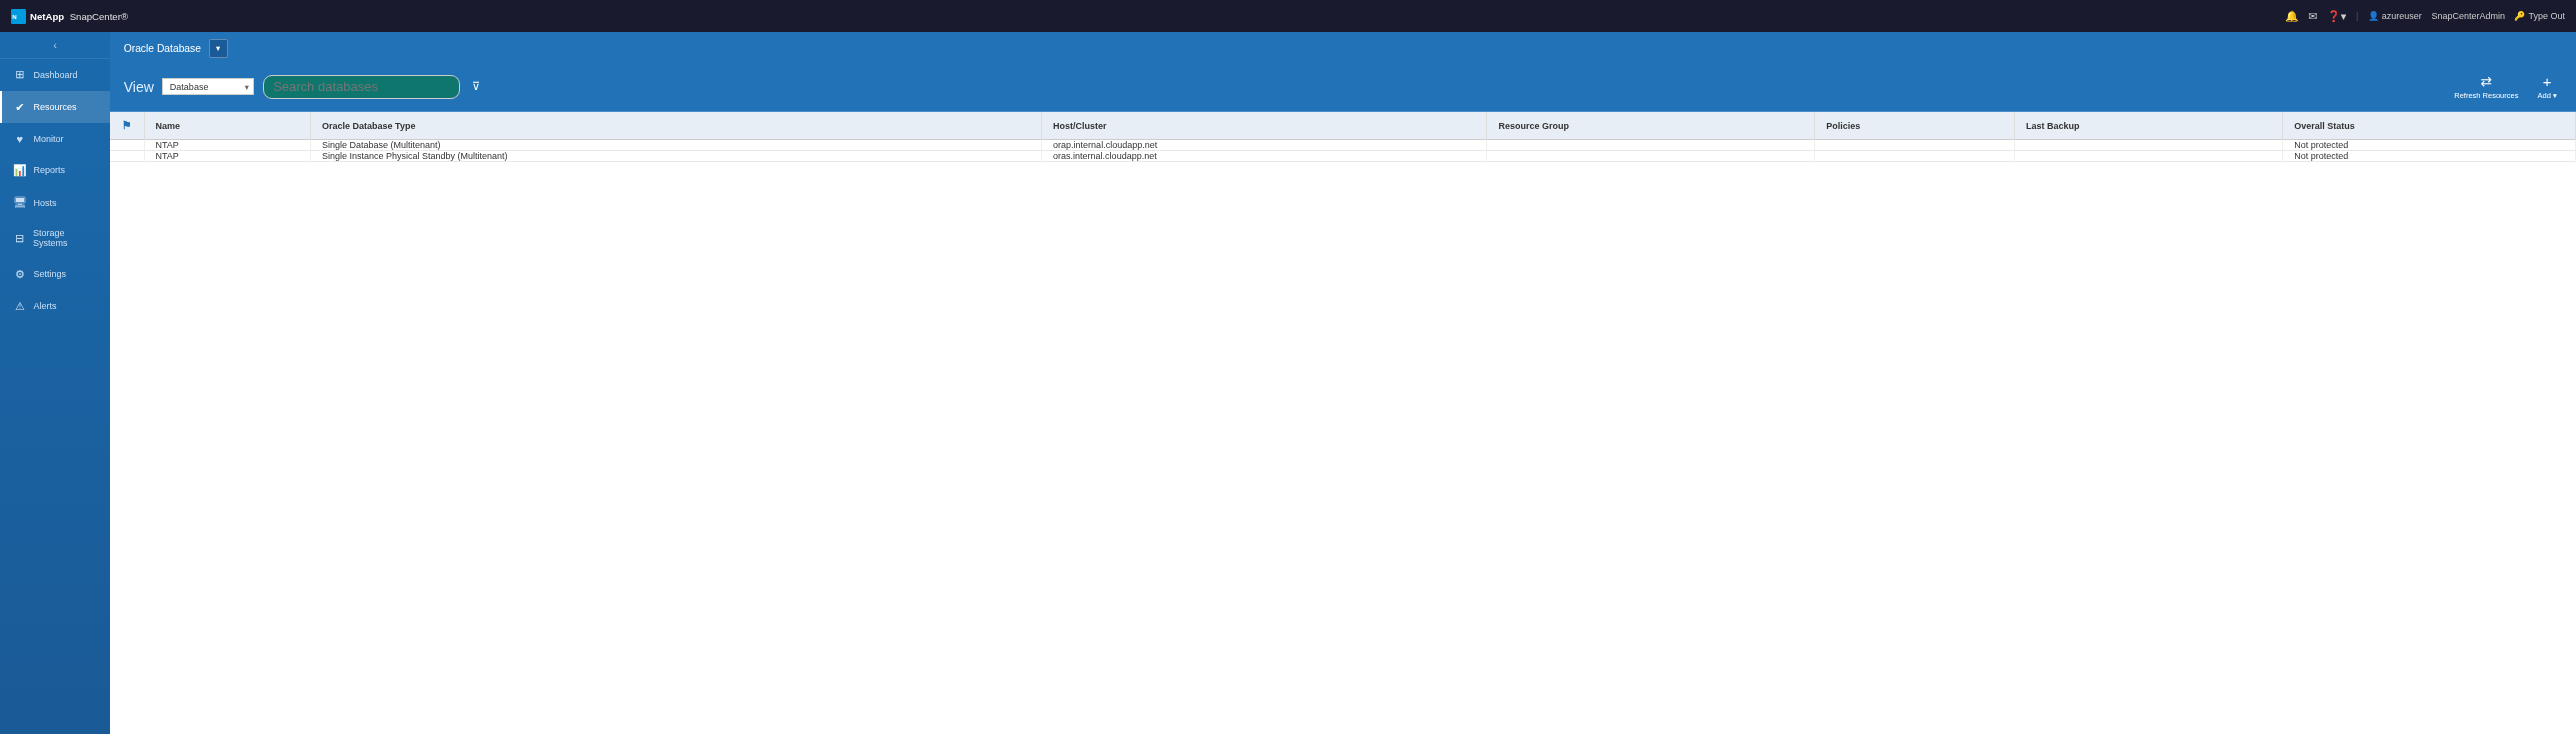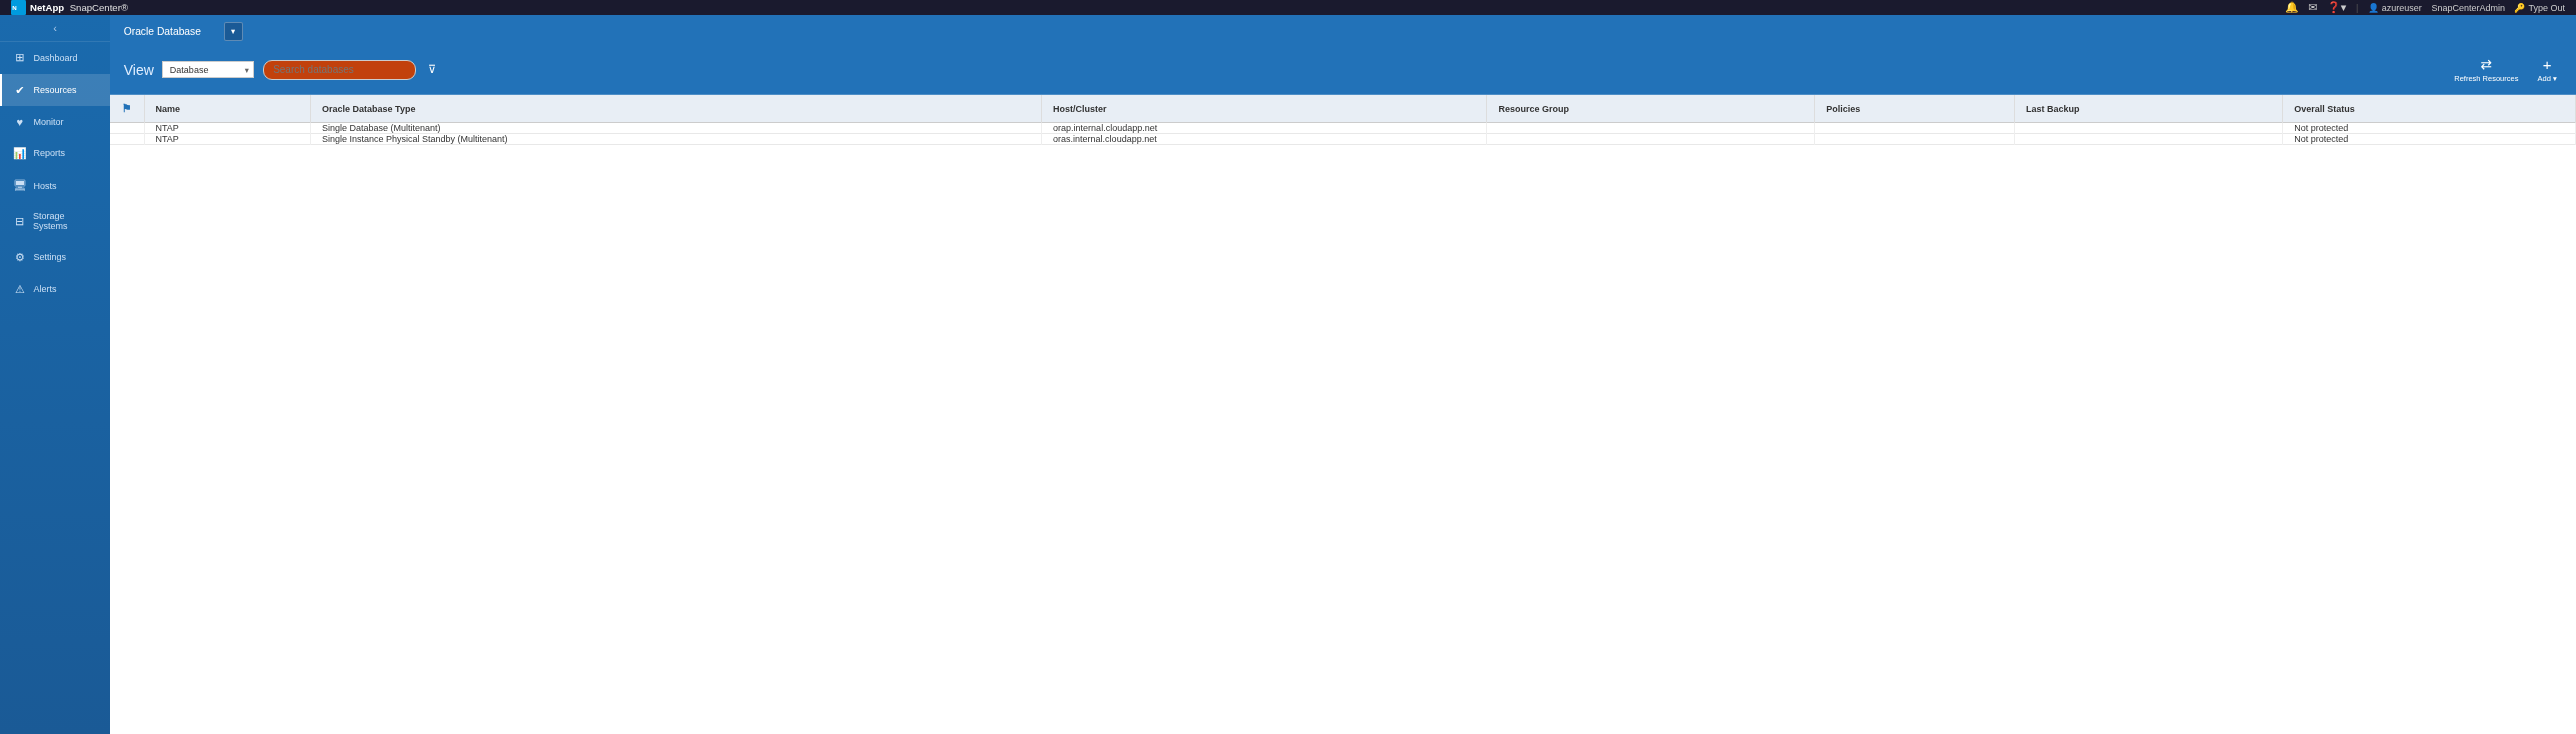--- a/index.html
+++ b/index.html
@@ -2,21 +2,21 @@
 <html style="font-size:11px"><head>
   <meta charset="utf-8">
   <style>
     * { box-sizing: border-box; margin: 0; padding: 0; }
     body { font-family: 'Segoe UI', Arial, sans-serif; font-size: 9px; background: #f0f0f0; height: 100vh; display: flex; flex-direction: column; }
 
     
     .top-nav {
       background: #1a1a2e;
       color: #fff;
-      height: 15px;
+      height: 32px;
       display: flex;
       align-items: center;
       padding: 0 11px;
       flex-shrink: 0;
       z-index: 100;
     }
     .top-nav-logo {
       display: flex;
       align-items: center;
       gap: 5.5px;
@@ -125,21 +125,21 @@
       overflow: hidden;
       background: #fff;
     }
 
     
     .toolbar {
       background: #2272b8;
       padding: 6.9px 13.7px;
       display: flex;
       align-items: center;
-      gap: 20px;
+      gap: 5px;
       flex-shrink: 0;
     }
     .toolbar-title {
       color: #fff;
       font-size: 10.3px;
       font-weight: 500;
       margin-right: 2.7px;
     }
     .dropdown-btn {
       background: #1a5a96;
@@ -192,22 +192,22 @@
       position: absolute;
       right: 5.5px;
       color: #666;
       pointer-events: none;
       font-size: 8.2px;
     }
     .search-box {
       border: 0.7px solid #ccc;
       border-radius: 9px;
       padding: 3.4px 9.6px;
-      font-size: 10px;
-      background: #c2410c;
+      font-size: 13px;
+      background: #0f766e;
       min-width: 137px;
       outline: none;
     }
     .filter-btn {
       background: none;
       border: none;
       color: #fff;
       cursor: pointer;
       font-size: 11px;
       padding: 2.7px 4.1px;

